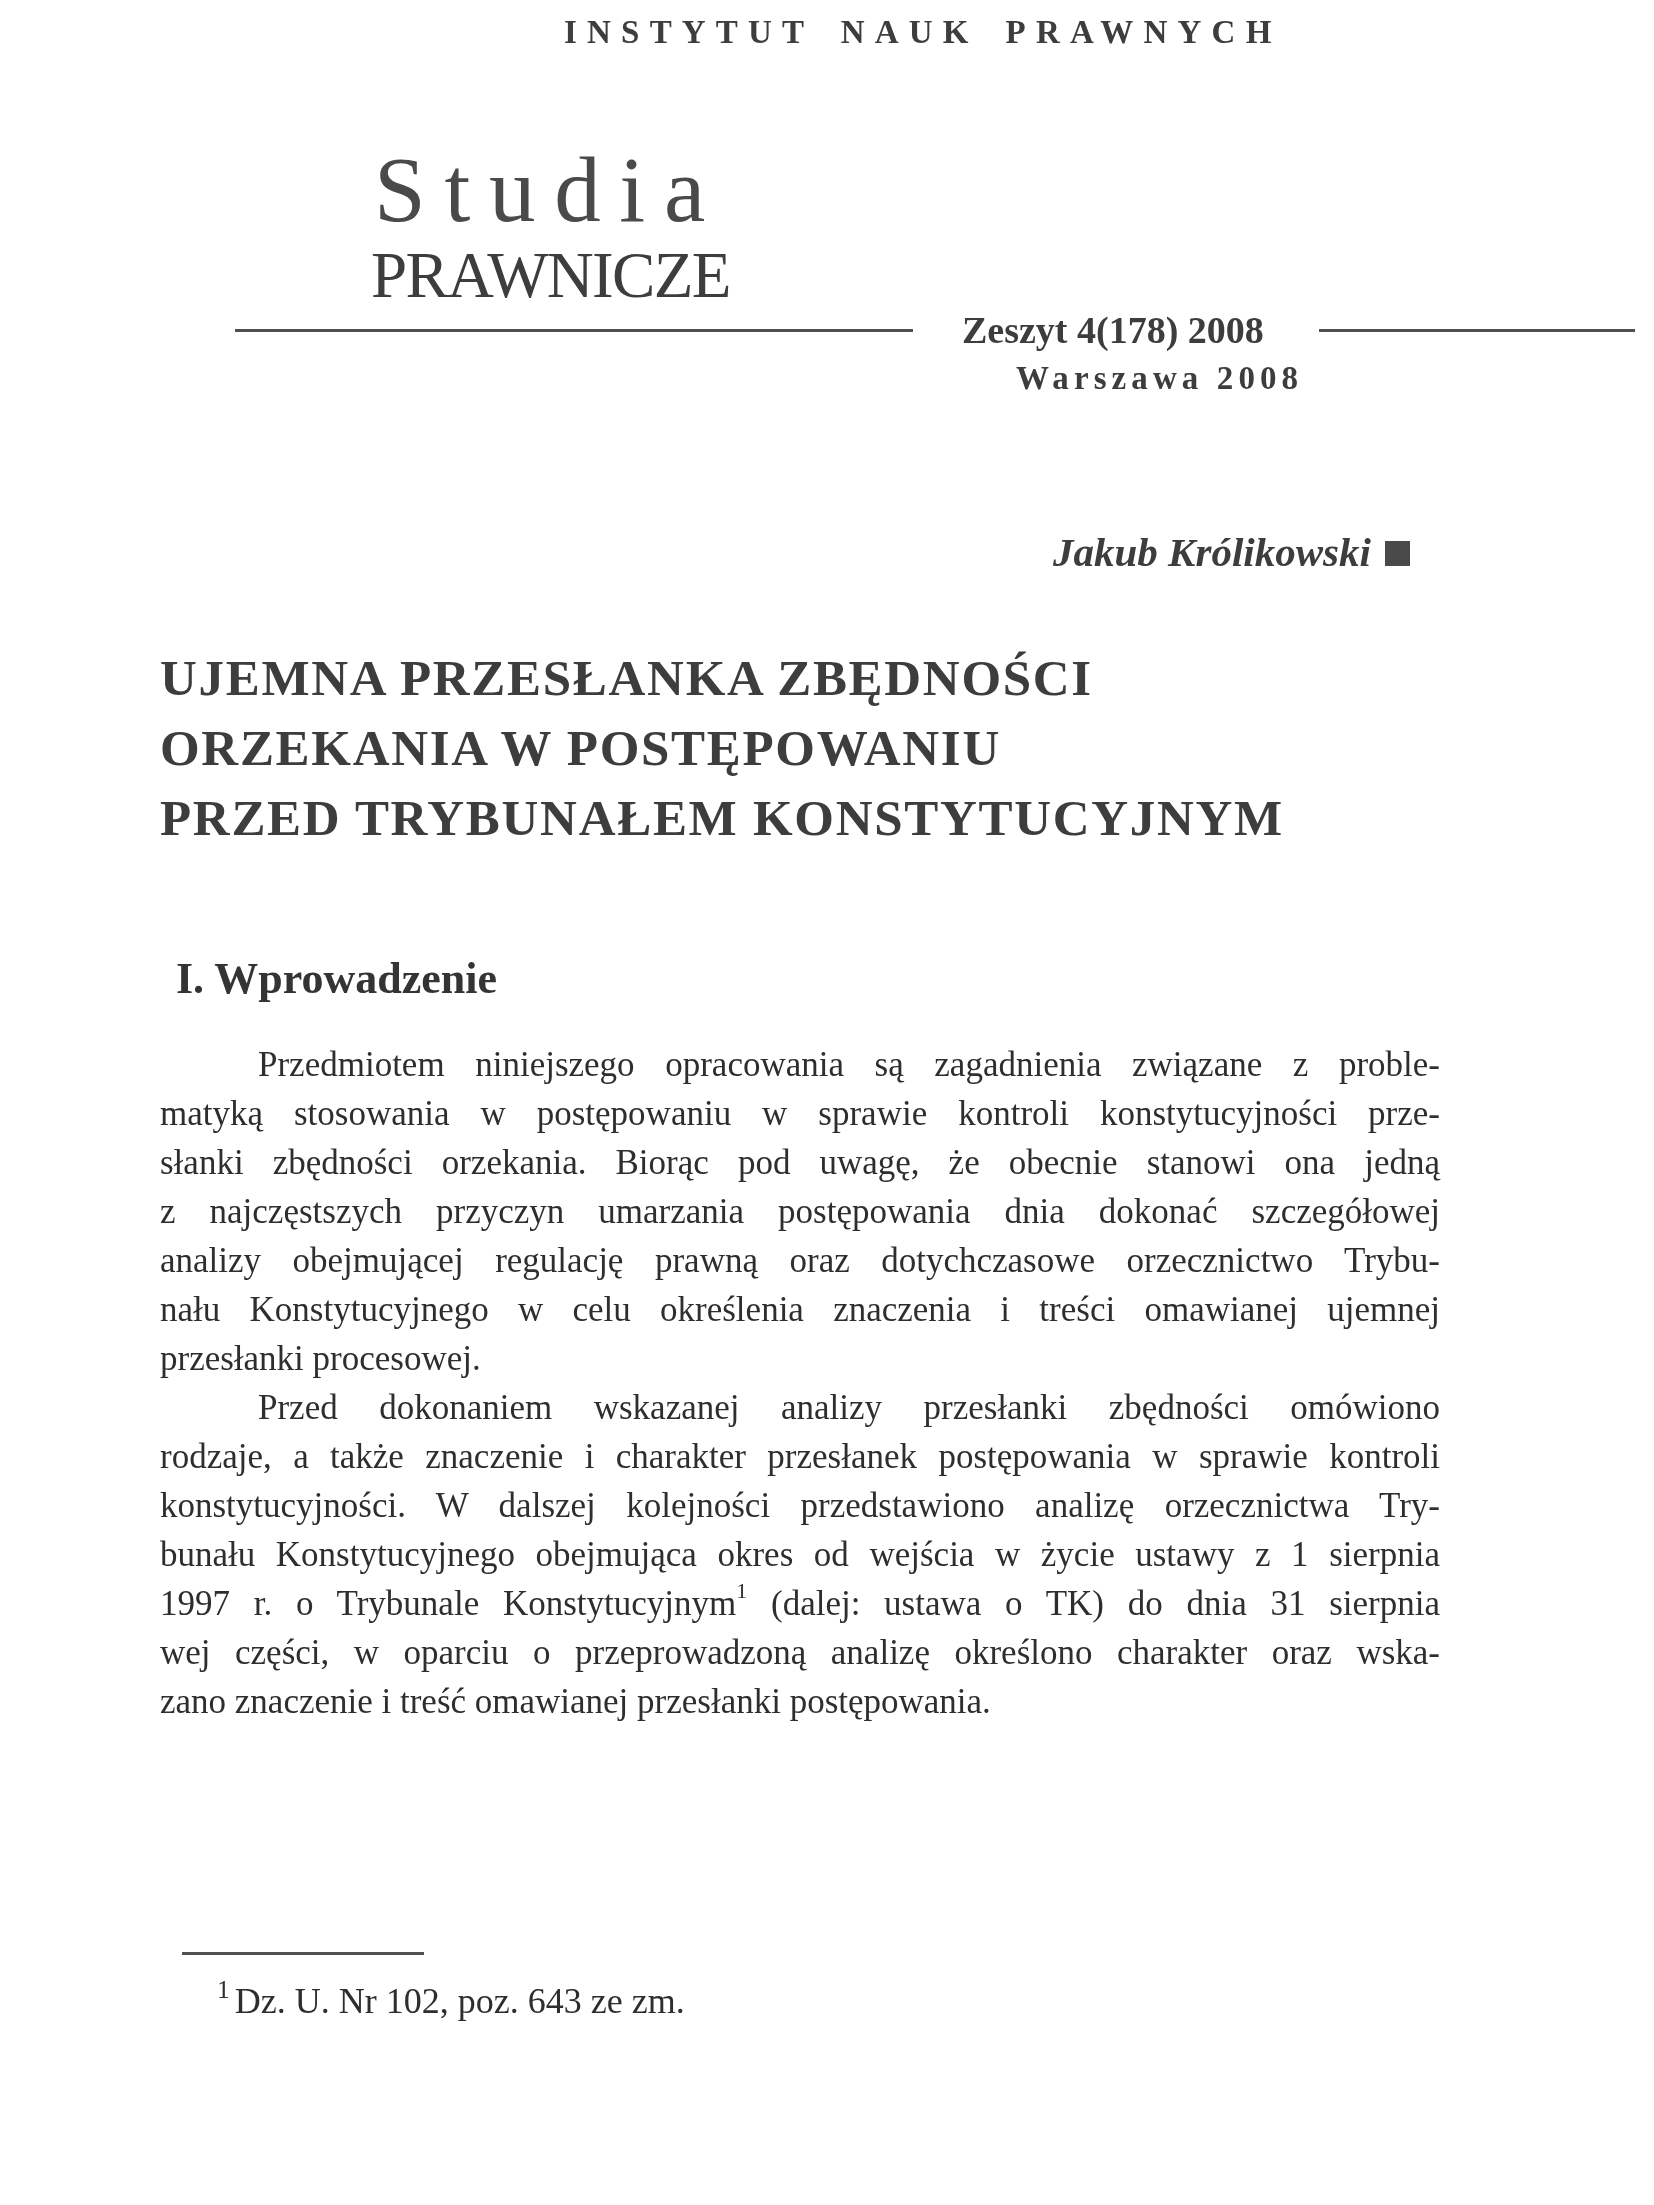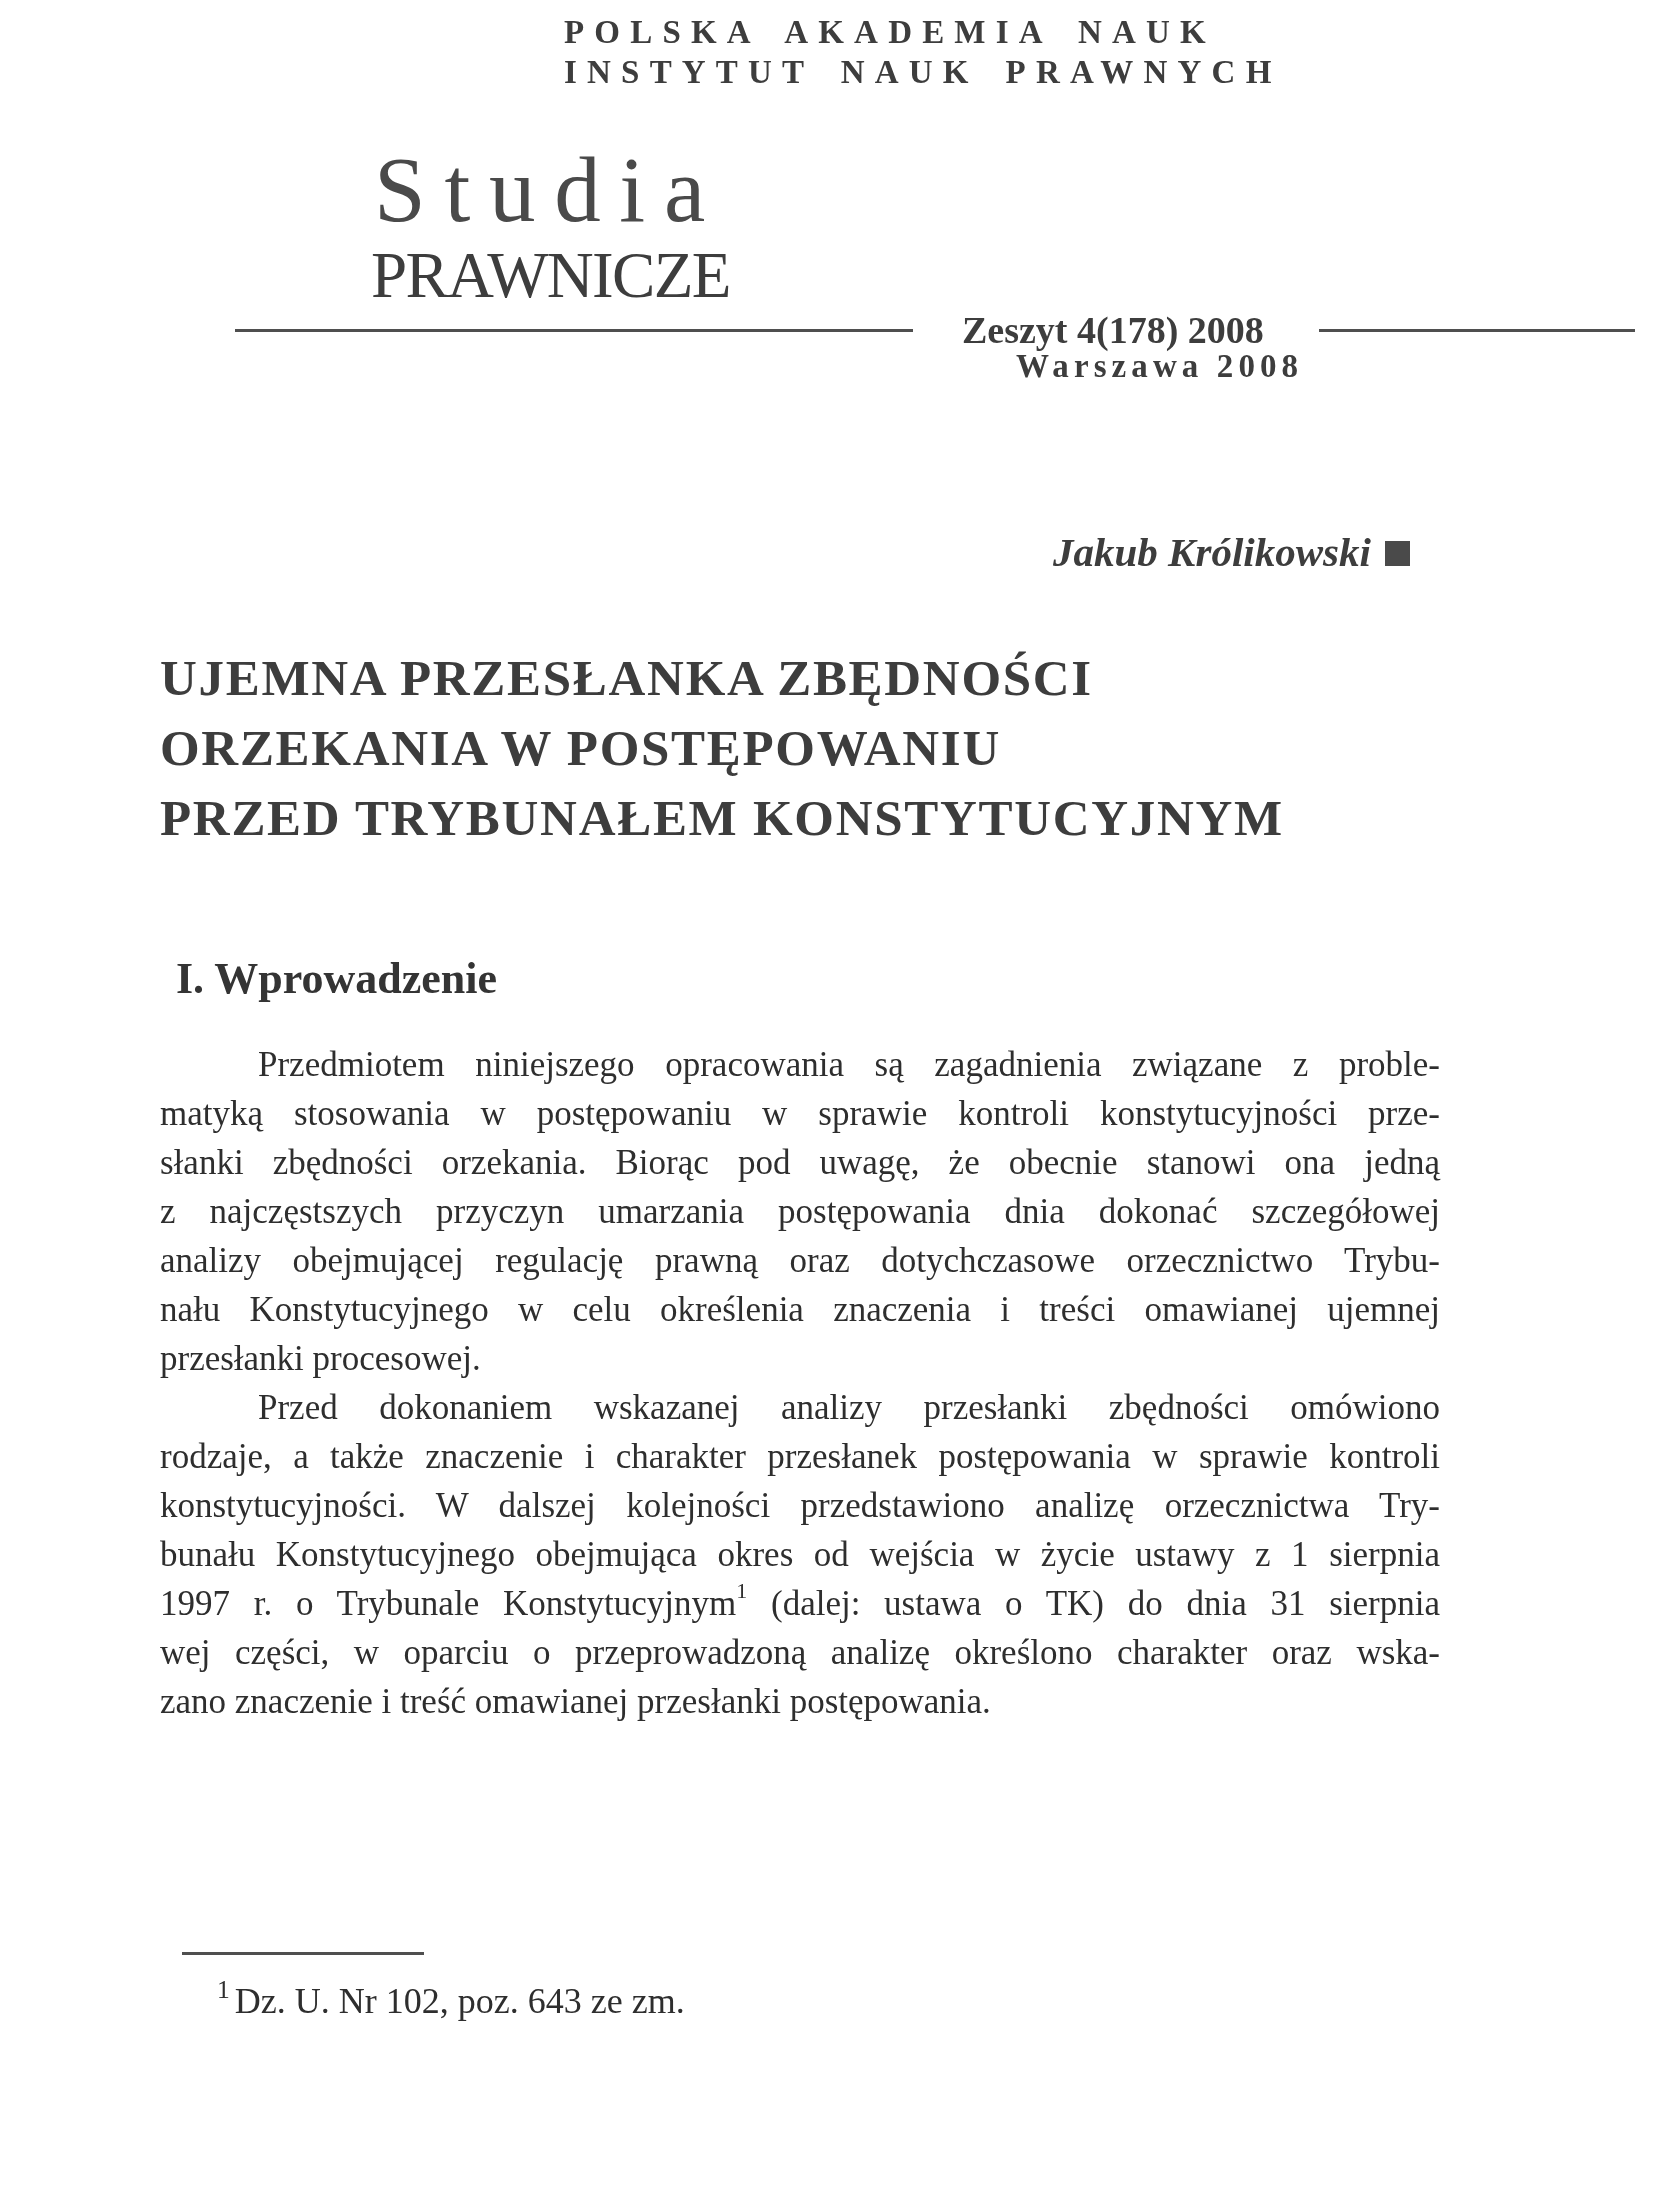--- a/index.html
+++ b/index.html
@@ -64,21 +64,21 @@
     left: 962px;
     top: 308px;
     font-size: 38px;
     font-weight: bold;
     color: var(--display_ink, #3d3d3d);
     white-space: nowrap;
   }
   .place-year {
     position: absolute;
     left: 1016px;
-    top: 348px;
+    top: 360px;
     font-size: 33px;
     font-weight: bold;
     letter-spacing: 5.1px;
     color: var(--display_ink, #3d3d3d);
     white-space: nowrap;
   }
 
   
   .author-row {
     position: absolute;
@@ -172,21 +172,20 @@
     vertical-align: 15.3px;
     margin-right: 5.1px;
   }
 </style>
 </head>
 <body>
 
 <div class="page">
 
   <div class="publisher">
-    <div>POLSKA AKADEMIA NAUK</div>
     <div>INSTYTUT NAUK PRAWNYCH</div>
   </div>
 
   <div class="journal-word1">Studia</div>
   <div class="journal-word2">PRAWNICZE</div>
 
   <div class="rule rule-left"></div>
   <div class="issue">Zeszyt 4(178) 2008</div>
   <div class="rule rule-right"></div>
   <div class="place-year">Warszawa 2008</div>

